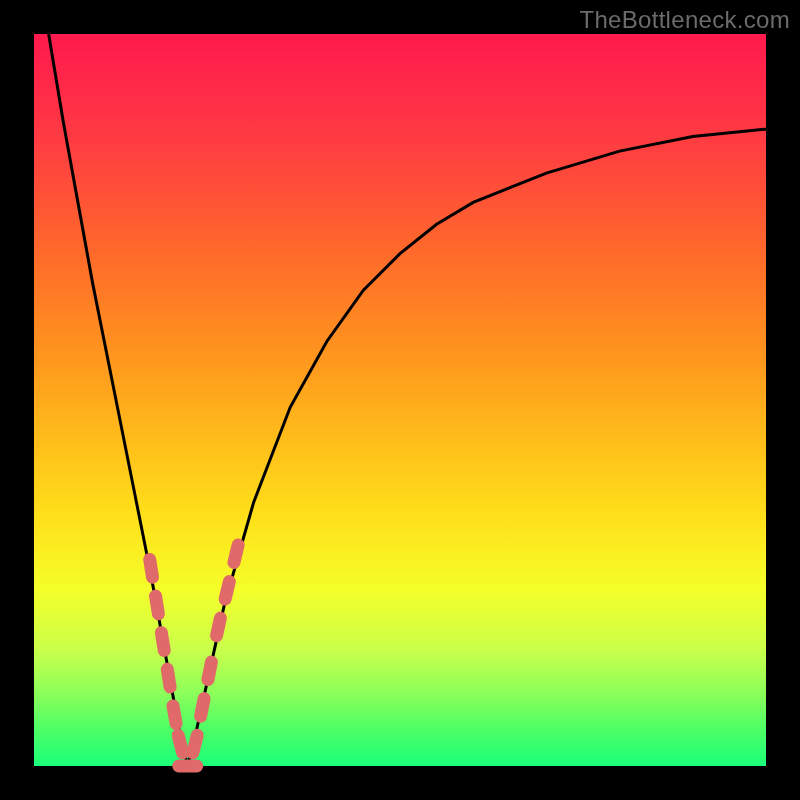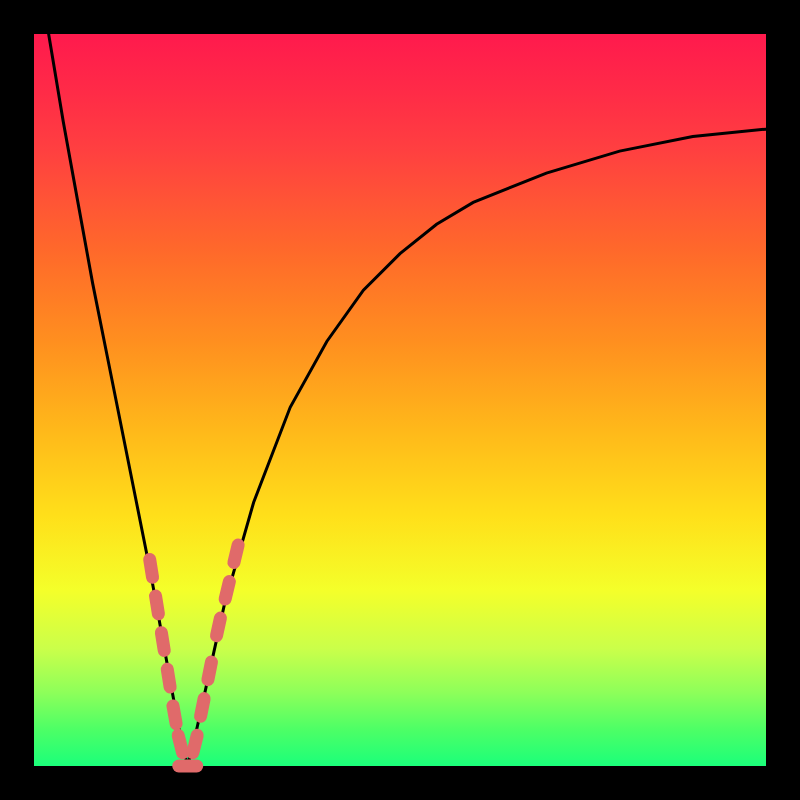--- a/index.html
+++ b/index.html
@@ -55,20 +55,21 @@
     top: 0;
     width: 732px;
     height: 732px;
     overflow: visible;
   }
 </style>
 </head>
 <body>
 
 <div class="frame">
+  <div class="watermark">TheBottleneck.com</div>
   <div class="plot">
     <svg class="curve" viewBox="0 0 732 732">
       <path id="main-curve" fill="none" stroke="#000000" stroke-width="3" stroke-linecap="round" d="M14.64 0.00 L29.28 87.84 L43.92 168.36 L58.56 248.88 L73.20 322.08 L87.84 395.28 L102.48 468.48 L117.12 541.68 L131.76 622.20 L146.40 702.72 L153.72 732.00 L161.04 702.72 L175.68 636.84 L190.32 570.96 L219.60 468.48 L256.20 373.32 L292.80 307.44 L329.40 256.20 L366.00 219.60 L402.60 190.32 L439.20 168.36 L512.40 139.08 L585.60 117.12 L658.80 102.48 L732.00 95.16"></path>
       <g id="marker-group">
           <line x1="115.70" y1="525.47" x2="118.54" y2="543.25" stroke="#e06a6a" stroke-width="13" stroke-linecap="round"></line>
           <line x1="121.55" y1="562.07" x2="124.40" y2="579.85" stroke="#e06a6a" stroke-width="13" stroke-linecap="round"></line>
           <line x1="127.41" y1="598.67" x2="130.25" y2="616.45" stroke="#e06a6a" stroke-width="13" stroke-linecap="round"></line>
           <line x1="133.27" y1="635.27" x2="136.11" y2="653.05" stroke="#e06a6a" stroke-width="13" stroke-linecap="round"></line>
           <line x1="138.97" y1="671.90" x2="142.12" y2="689.62" stroke="#e06a6a" stroke-width="13" stroke-linecap="round"></line>
           <line x1="144.16" y1="701.32" x2="148.64" y2="718.76" stroke="#e06a6a" stroke-width="13" stroke-linecap="round"></line>

